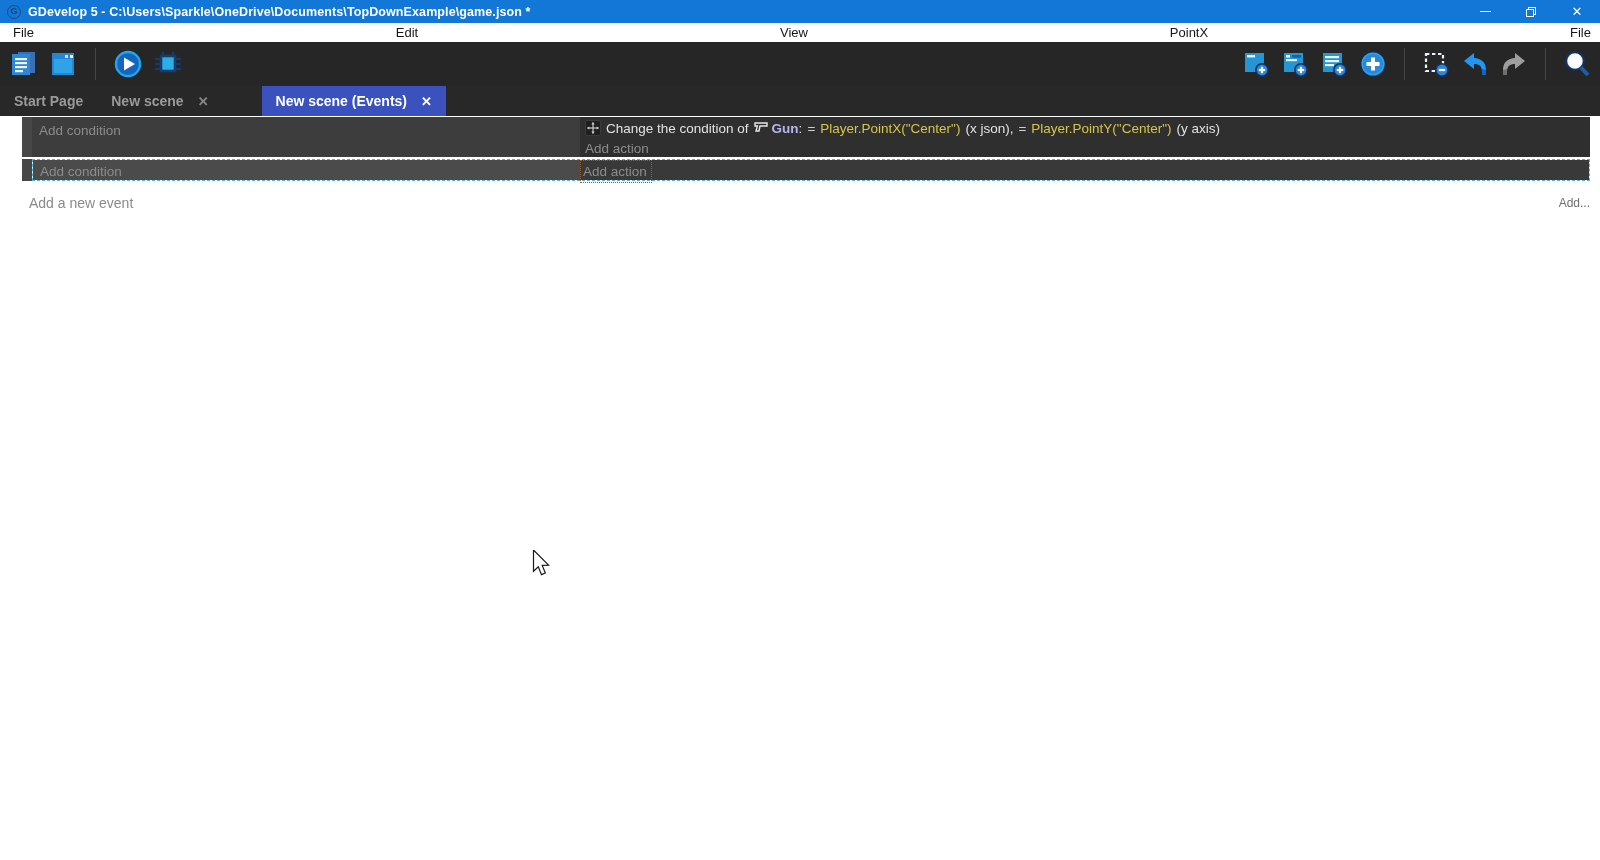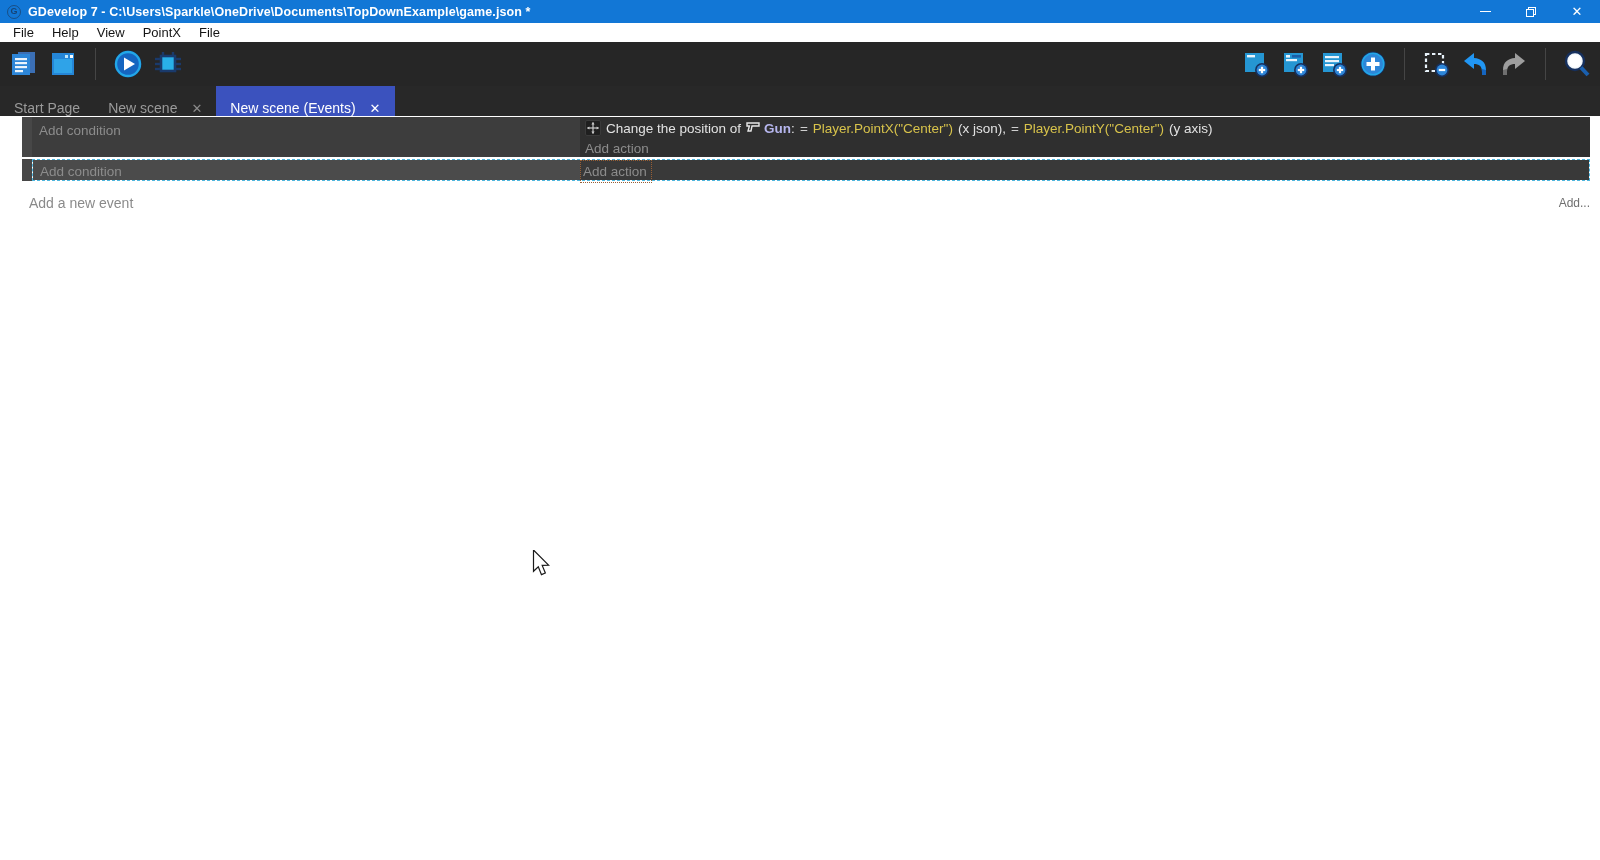--- a/index.html
+++ b/index.html
@@ -14,35 +14,35 @@
   .titlebar .title { font-size:12.5px; font-weight:600; letter-spacing:.1px; }
   .win-controls { margin-left:auto; display:flex; height:100%; }
   .win-btn { width:46px; height:100%; display:flex; align-items:center; justify-content:center;
              font-size:13px; color:#fff; cursor:default; }
   .min-glyph { display:block; width:11px; height:1.5px; background:#fff; }
   .restore-glyph { position:relative; width:10px; height:10px; }
   .restore-glyph .back { position:absolute; right:0; top:0; width:8px; height:8px; border:1.2px solid #fff; }
   .restore-glyph .front { position:absolute; left:0; bottom:0; width:8px; height:8px; border:1.2px solid #fff; background:#1277d6; }
 
   
-  .menubar { height:19px; background:#ffffff; display:flex; align-items:center; padding-left:4px; }
+  .menubar { height:19px; background:#ffffff; display:flex; align-items:center; padding-left:4px;justify-content:space-between; }
   .menu-item { font-size:13px; color:#151515; padding:0 9px; }
 
   
   .toolbar { height:44px; background:#262626; display:flex; align-items:center; padding:0 8px; }
   .tool-group { display:flex; align-items:center; gap:10px; }
   .tool-btn { width:30px; height:30px; display:flex; align-items:center; justify-content:center; }
   .tool-sep { width:1px; height:32px; background:#454545; margin:0 7px; }
   .toolbar .right { margin-left:auto; display:flex; align-items:center; gap:9px; }
 
   
   .tabbar { height:30px; background:#282828; display:flex; align-items:stretch; }
-  .tab { display:flex; align-items:flex-end; gap:14px; padding:0 14px; font-size:14px; color:#9a9a9a; }
+  .tab { display:flex; align-items:center; gap:14px; padding:0 14px; font-size:14px; color:#9a9a9a;font-weight:bold; }
   .tab .close { font-size:13px; color:#8a8a8a; }
-  .tab.active { background:#3b52be; color:#ffffff; }
+  .tab.active { background:#3b52be; color:#ffffff;margin-left:39px; }
   .tab.active .close { color:#ffffff; }
 
   
   .events-sheet { position:relative; height:744px; background:#ffffff; padding-top:1px; }
   .event-row { display:flex; margin:0 10px 2px 22px; }
   .drag-handle { width:10px; background:#474747; flex:none; }
   .row1 { height:40px; }
   .row1 .conditions { width:548px; flex:none; background:#3d3d3d; padding:4px 7px; }
   .row1 .actions { flex:1; background:#2f2f2f; }
   .placeholder { font-size:13.5px; color:#8c8c8c; }
@@ -68,40 +68,40 @@
   .add-more { margin-left:auto; font-size:12px; color:#6f6f6f; }
 
   
   .cursor { position:absolute; left:532px; top:434px; }
 </style>
 </head>
 <body>
 
 <div class="titlebar">
   <div class="app-icon">G</div>
-  <div class="title">GDevelop 7 - C:\Users\Sparkle\OneDrive\Documents\TopDownExample\game.json *</div>
+  <div class="title">GDevelop 5 - C:\Users\Sparkle\OneDrive\Documents\TopDownExample\game.json *</div>
   <div class="win-controls">
     <div class="win-btn">
         <span class="min-glyph"></span>
       </div>
     <div class="win-btn">
       <span class="restore-glyph">
           <span class="back"></span>
           <span class="front"></span>
         </span>
     </div>
     <div class="win-btn">
         <span>✕</span>
       </div>
   </div>
 </div>
 
 <div class="menubar">
   <span class="menu-item">File</span>
-  <span class="menu-item">Help</span>
+  <span class="menu-item">Edit</span>
   <span class="menu-item">View</span>
   <span class="menu-item">PointX</span>
   <span class="menu-item">File</span>
 </div>
 
 <div class="toolbar">
   <div class="tool-group">
     <div class="tool-btn">
       <svg width="28" height="28" viewBox="0 0 28 28">
         <rect x="9" y="2" width="17" height="21" fill="#3b6fb5"></rect>
@@ -250,21 +250,21 @@
                 <line x1="0.5" y1="6" x2="11.5" y2="6"></line>
             </g>
             <g fill="#c9c9c9">
               <polygon points="6,0 4.4,2.4 7.6,2.4"></polygon>
                 <polygon points="6,12 4.4,9.6 7.6,9.6"></polygon>
               <polygon points="0,6 2.4,4.4 2.4,7.6"></polygon>
                 <polygon points="12,6 9.6,4.4 9.6,7.6"></polygon>
             </g>
           </svg>
         </span>
-        <span>Change the position of </span>
+        <span>Change the condition of </span>
         <span class="gun-icon">
           <svg width="14" height="11" viewBox="0 0 14 11">
             <path d="M1 1 L13 1 L13 4 L6 4 L5 9 L2 9 L3.4 4 L1 4 Z" fill="none" stroke="#e8e8e8" stroke-width="1.4"></path>
           </svg>
         </span>
         <span><span class="obj">Gun</span><span>:</span></span>
         <span class="eq">=</span>
         <span class="expr">Player.PointX("Center")</span>
         <span>(x json),</span>
         <span class="eq">=</span>

